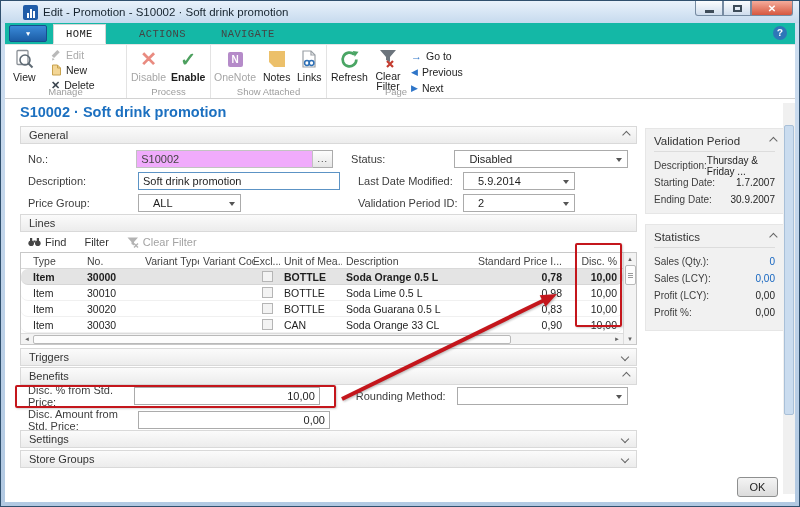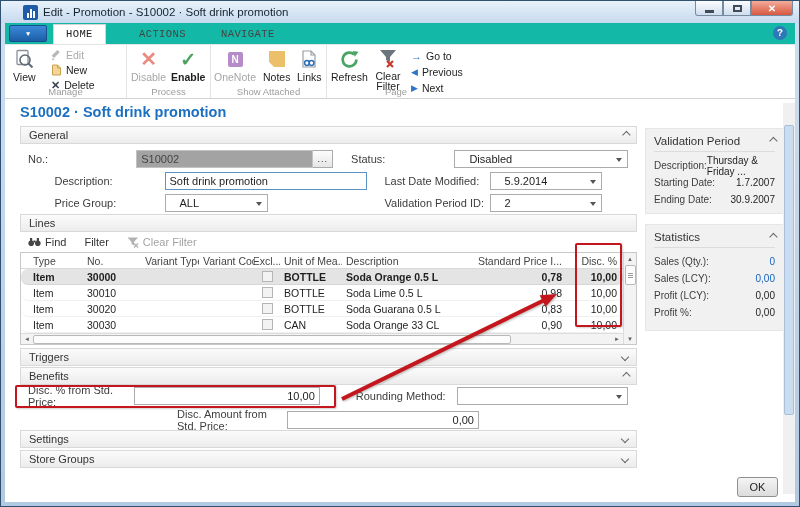--- a/index.html
+++ b/index.html
@@ -63,26 +63,26 @@
   
   .ws-title { position:absolute; left:15px; top:81px; font-size:14.5px; font-weight:bold; }
 
   .fasttab { position:absolute; left:15px; width:617px; height:18px;
              background:linear-gradient(#fbfbfb,#ececec); border:1px solid #d9d9d9;
              display:flex; align-items:center; padding:0 8px; font-size:11px; color:#333; }
   .chev { width:6px; height:6px; border-left:1.5px solid #666; border-bottom:1.5px solid #666; margin-left:auto; }
   .chev.up { transform:rotate(135deg) translate(-1px,-1px); }
   .chev.down { transform:rotate(-45deg); }
 
-  .fieldrow { position:absolute; height:18px; display:flex; align-items:center; font-size:11px;justify-content:center; }
+  .fieldrow { position:absolute; height:18px; display:flex; align-items:center; font-size:11px; }
   .flabel { color:#3d3d3d; }
   .tb { height:18px; border:1px solid #ababab; background:#fff; font-family:"Liberation Sans",sans-serif;
         font-size:11px; padding:0 4px; color:#1e1e1e; }
   .tb.right { text-align:right; }
-  .tb:disabled { background:#a3a3a3; border-color:#c2c2c2; color:#444; }
+  .tb:disabled { background:#f0abfc; border-color:#c2c2c2; color:#444; }
   .browse-btn { width:20px; height:18px; border:1px solid #ababab; border-left:none; background:linear-gradient(#fdfdfd,#e6e6e6);
                 font-size:9px; letter-spacing:1px; display:flex; align-items:center; justify-content:center; color:#333; }
   .dropdown { height:18px; border:1px solid #ababab; background:#fff; display:flex; align-items:center;
               font-size:11px; padding:0 14px; position:relative; }
   .dd-tri { position:absolute; right:5px; top:7px; width:0; height:0;
             border-left:3.5px solid transparent; border-right:3.5px solid transparent; border-top:4px solid #555; }
 
   
   .lines-toolbar { position:absolute; left:15px; top:209px; width:617px; height:20px;
                    display:flex; align-items:center; gap:18px; font-size:11px; padding-left:8px; }

